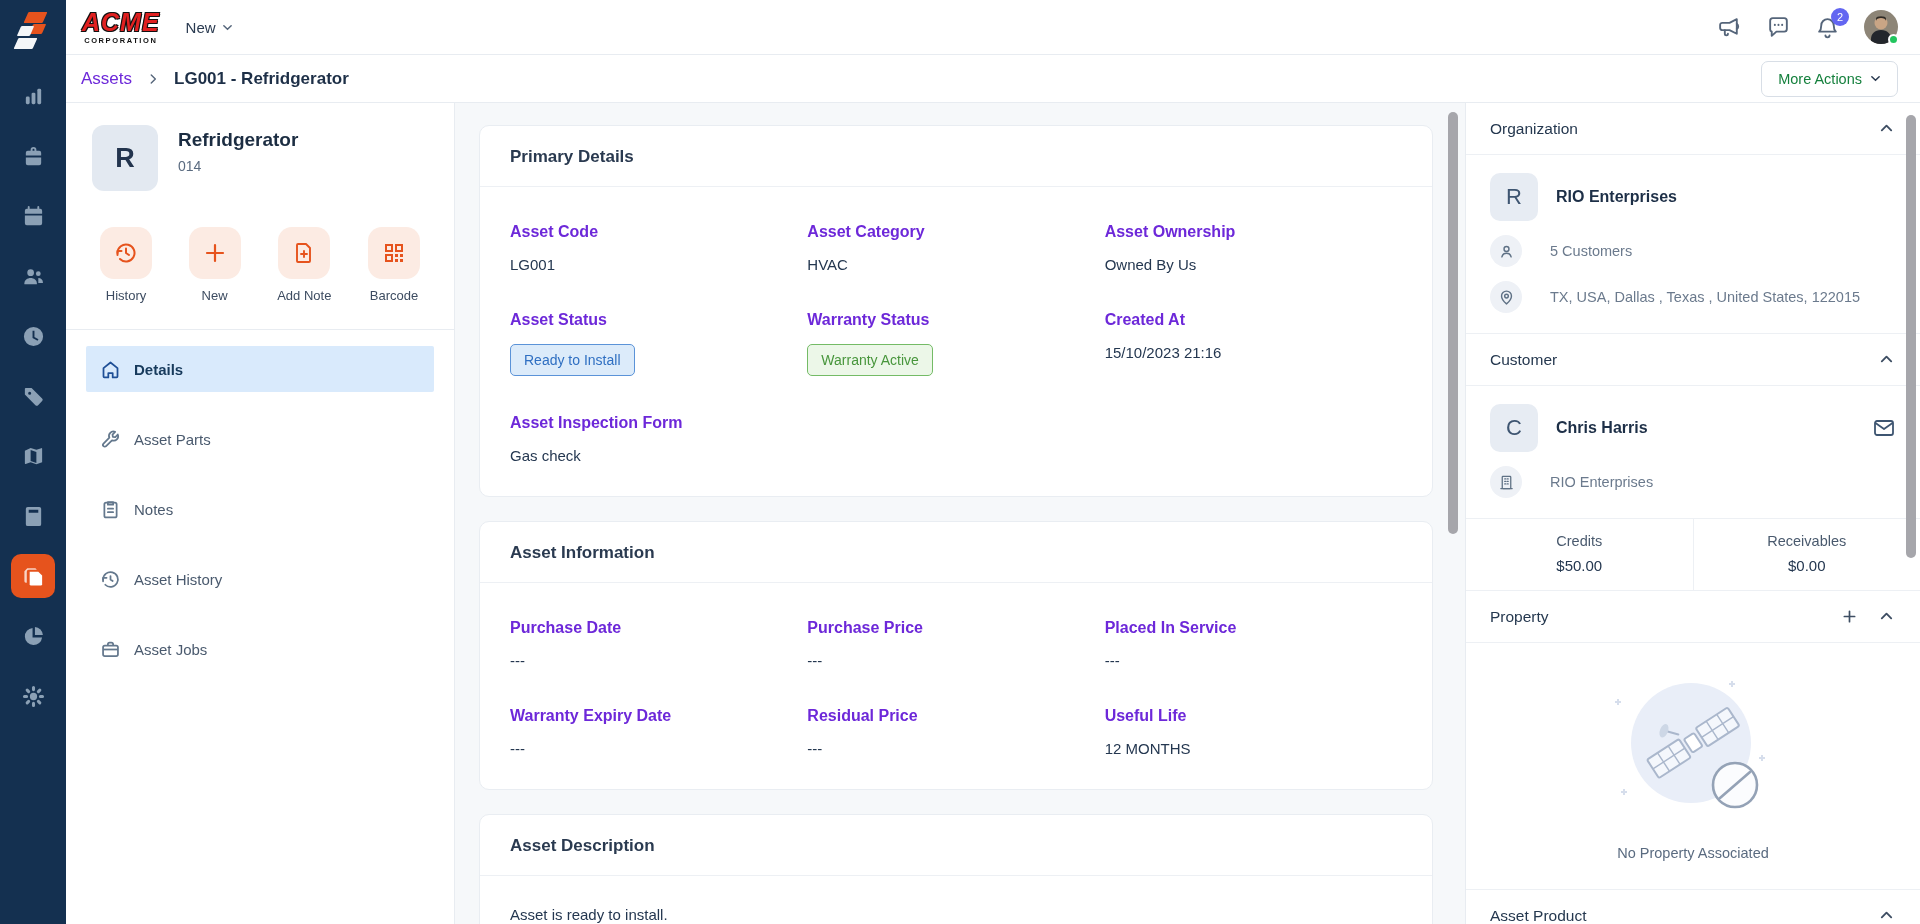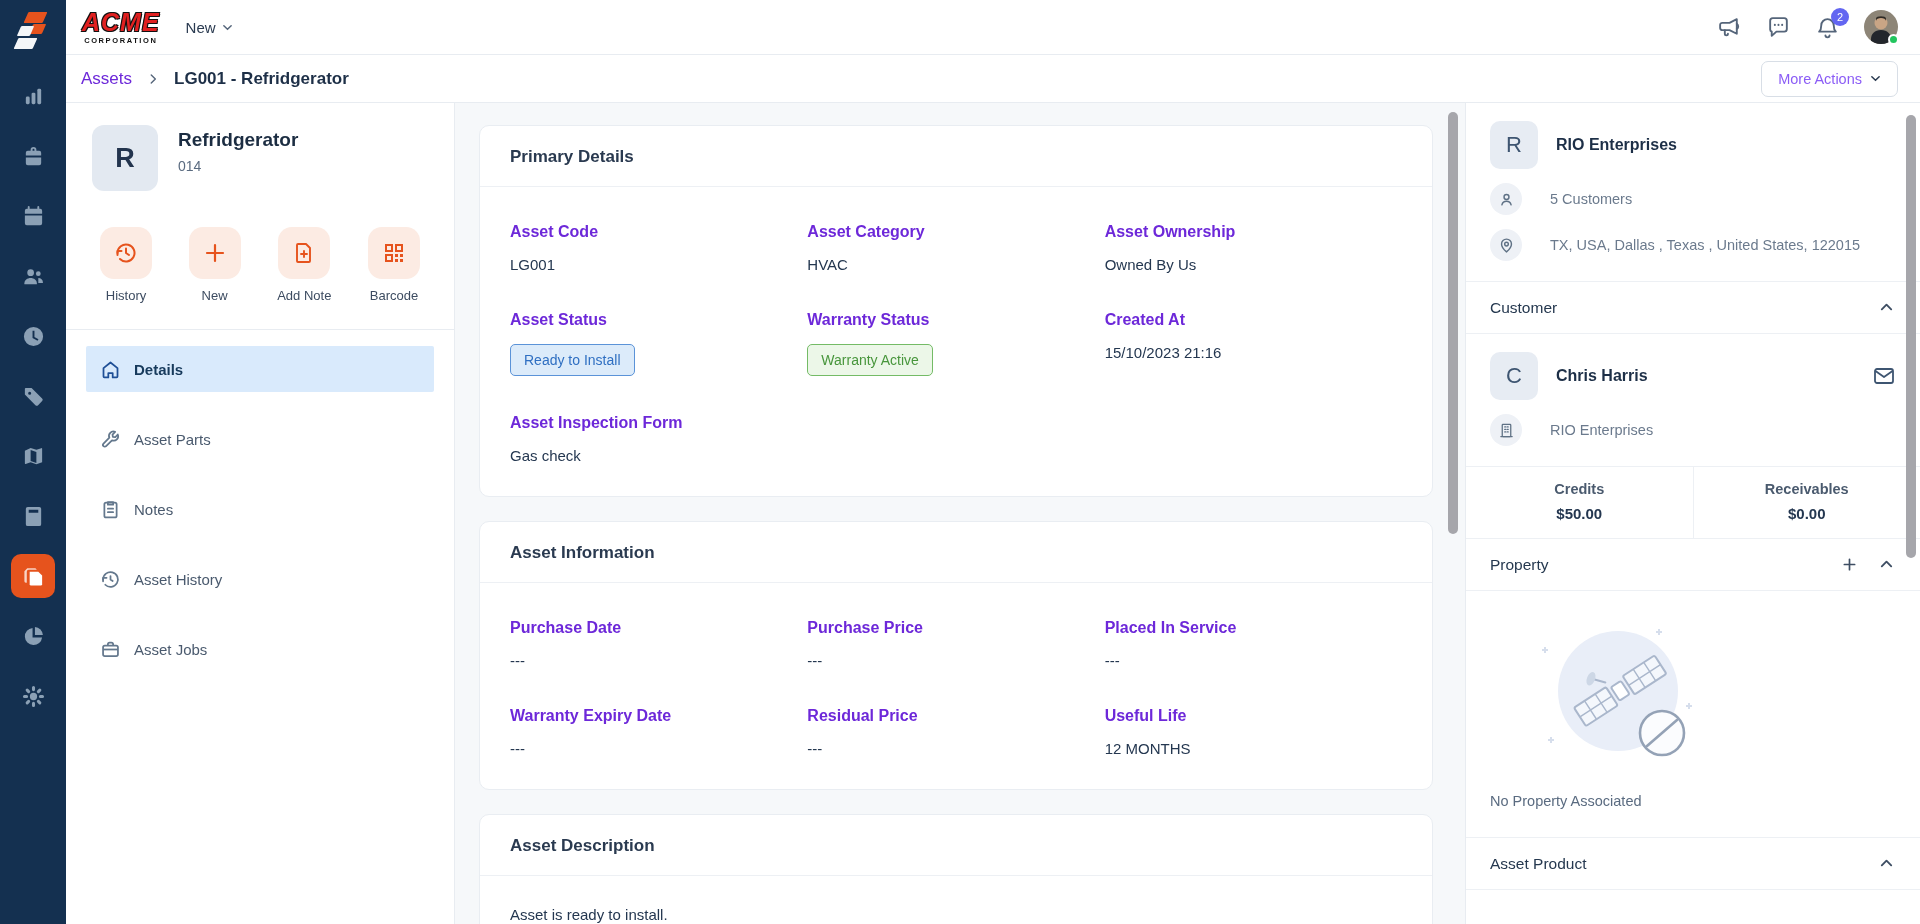--- a/index.html
+++ b/index.html
@@ -30,21 +30,21 @@
   .tico { position:relative; color:#55657a; cursor:pointer; display:flex; }
   .tico svg { width:25px; height:25px; }
   .badge2 { position:absolute; top:-7px; right:-9px; min-width:18px; height:18px; border-radius:9px; background:#6366f1; color:#fff; font-size:11px; display:flex; align-items:center; justify-content:center; padding:0 4px; }
   .avatar { width:34px; height:34px; border-radius:50%; position:relative; cursor:pointer; overflow:visible; }
   .avatar .dot { position:absolute; right:-1px; bottom:-1px; width:11px; height:11px; background:#22c55e; border-radius:50%; border:2px solid #fff; }
 
   .crumb-row { height:48px; background:#fff; border-bottom:1px solid #e8ecf1; display:flex; align-items:center; padding:0 22px 0 15px; flex-shrink:0; }
   .crumb-sec { font-size:17px; color:#6d28d9; cursor:pointer; }
   .crumb-sep { margin:0 14px; color:#8a98a8; font-size:15px; display:flex; }
   .crumb-cur { font-size:17px; font-weight:600; color:#1d2f47; }
-  .more-btn { margin-left:auto; height:36px; border:1px solid #d8dee6; border-radius:7px; background:#fff; display:flex; align-items:center; gap:8px; padding:0 16px; font-size:14.5px; color:#8b5cf6; cursor:pointer; font-family:"Liberation Sans", sans-serif; }
+  .more-btn { margin-left:auto; height:36px; border:1px solid #d8dee6; border-radius:7px; background:#fff; display:flex; align-items:center; gap:8px; padding:0 16px; font-size:14.5px; color:#15803d; cursor:pointer; font-family:"Liberation Sans", sans-serif; }
 
   .content { flex:1; display:flex; min-height:0; }
 
   
   .apanel { width:389px; background:#fff; border-right:1px solid #e8ecf1; flex-shrink:0; padding:22px 20px 0; }
   .ahead { display:flex; gap:20px; padding:0 6px; }
   .aavatar { width:66px; height:66px; border-radius:12px; background:#e3e9f1; color:#23344e; font-size:27px; font-weight:bold; display:flex; align-items:center; justify-content:center; flex-shrink:0; }
   .aname { font-size:19px; font-weight:bold; color:#1c2d42; margin-top:4px; }
   .acode { font-size:14px; color:#5a6b80; margin-top:7px; }
   .qactions { display:flex; justify-content:space-between; padding:0 14px; margin:36px 0 26px; }
@@ -86,21 +86,21 @@
   .meta-row { display:flex; align-items:center; gap:28px; margin-top:14px; font-size:14.5px; color:#6b7a8d; }
   .chip { width:32px; height:32px; border-radius:50%; background:#eef1f6; color:#5f7185; display:flex; align-items:center; justify-content:center; flex-shrink:0; }
   .chip svg { width:17px; height:17px; }
   .mail-btn { margin-left:auto; color:#3e5571; cursor:pointer; display:flex; }
   .mail-btn svg { width:24px; height:24px; }
   .money-row { display:flex; border-bottom:1px solid #edf0f4; }
   .money-cell { flex:1; text-align:center; padding:14px 0 16px; }
   .money-cell + .money-cell { border-left:1px solid #edf0f4; }
   .money-label { font-size:14.5px; color:#4a5a6e; }
   .money-value { font-size:15px; color:#243750; margin-top:8px; }
-  .prop-body { padding:24px 24px 28px; border-bottom:1px solid #edf0f4; text-align:left; }
+  .prop-body { padding:24px 24px 28px; border-bottom:1px solid #edf0f4; text-align:center; }
   .prop-empty { font-size:14.5px; color:#5a6b80; margin-top:14px; }
   .rpanel .scroll-thumb { right:4px; top:12px; width:10px; height:443px; }
 </style>
 </head>
 <body>
 
 <div class="app">
 
   <nav class="rail">
     <div class="rail-logo">
@@ -409,20 +409,28 @@
         <section class="card">
           <div class="card-title">Asset Description</div>
           <div class="desc-body">Asset is ready to install.</div>
         </section>
 
         <div class="scroll-thumb"></div>
       </main>
 
       <aside class="rpanel">
 
+        <div class="sec-head">
+          <span class="sec-title">Organization</span>
+          <span class="sec-tools">
+            <svg viewBox="0 0 16 16">
+                <path d="M3 10l5-5 5 5" fill="none" stroke="#3e4e63" stroke-width="2" stroke-linecap="round" stroke-linejoin="round"></path>
+              </svg>
+          </span>
+        </div>
         <div class="sec-body">
           <div class="ent-row">
             <div class="ent-avatar">R</div>
             <span class="ent-name">RIO Enterprises</span>
           </div>
           <div class="meta-row">
             <span class="chip">
               <svg viewBox="0 0 24 24" fill="none" stroke="currentColor" stroke-width="2" stroke-linecap="round">
                   <circle cx="12" cy="8.5" r="3.5"></circle>
                   <path d="M5.5 19.5c.8-3.2 3.4-5 6.5-5s5.7 1.8 6.5 5"></path>
@@ -464,21 +472,21 @@
             <span class="chip">
               <svg viewBox="0 0 24 24" fill="none" stroke="currentColor" stroke-width="1.8">
                   <rect x="6" y="3.5" width="12" height="17" rx="1"></rect>
                   <path d="M4 20.5h16" stroke-linecap="round"></path>
                   <path d="M9.5 7h1.4M13 7h1.4M9.5 10.5h1.4M13 10.5h1.4M9.5 14h1.4M13 14h1.4" stroke-linecap="round"></path>
                 </svg>
             </span>
             <span>RIO Enterprises</span>
           </div>
         </div>
-        <div class="money-row" style="border-top:1px solid #edf0f4;font-weight:bold;">
+        <div class="money-row" style="border-top:1px solid #edf0f4;">
           <div class="money-cell">
             <div class="money-label">Credits</div>
             <div class="money-value">$50.00</div>
           </div>
           <div class="money-cell">
             <div class="money-label">Receivables</div>
             <div class="money-value">$0.00</div>
           </div>
         </div>
 

